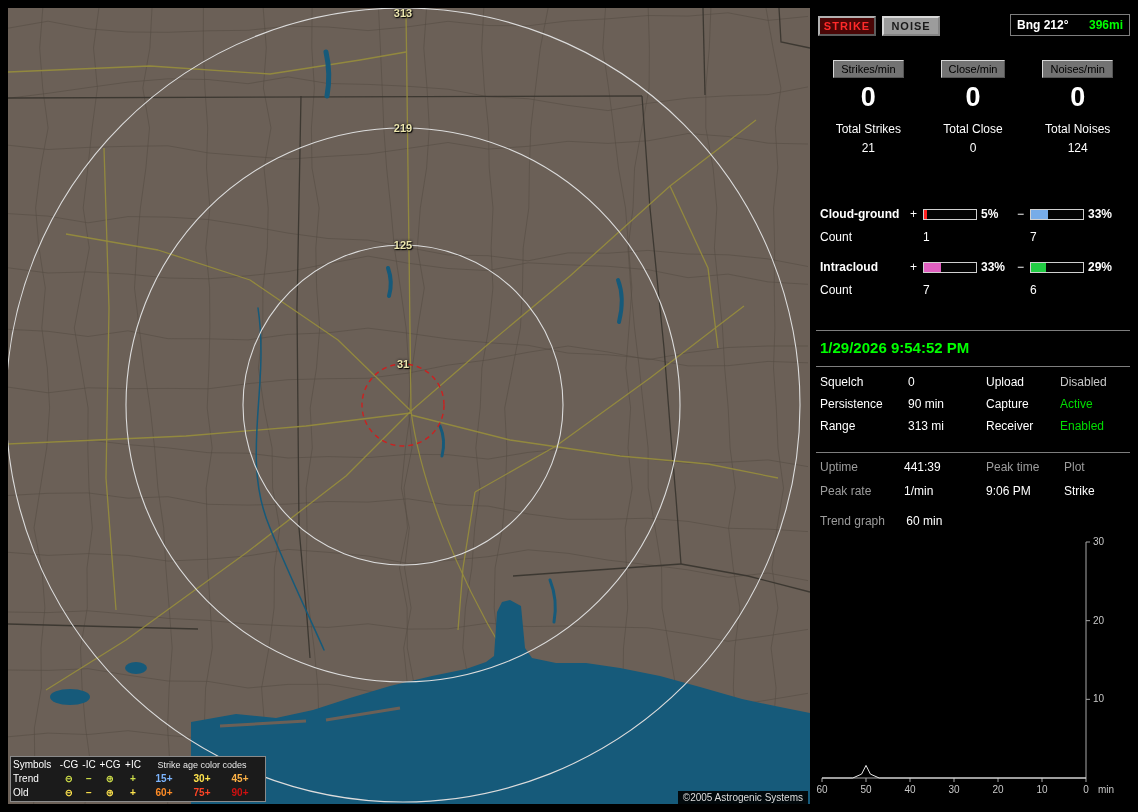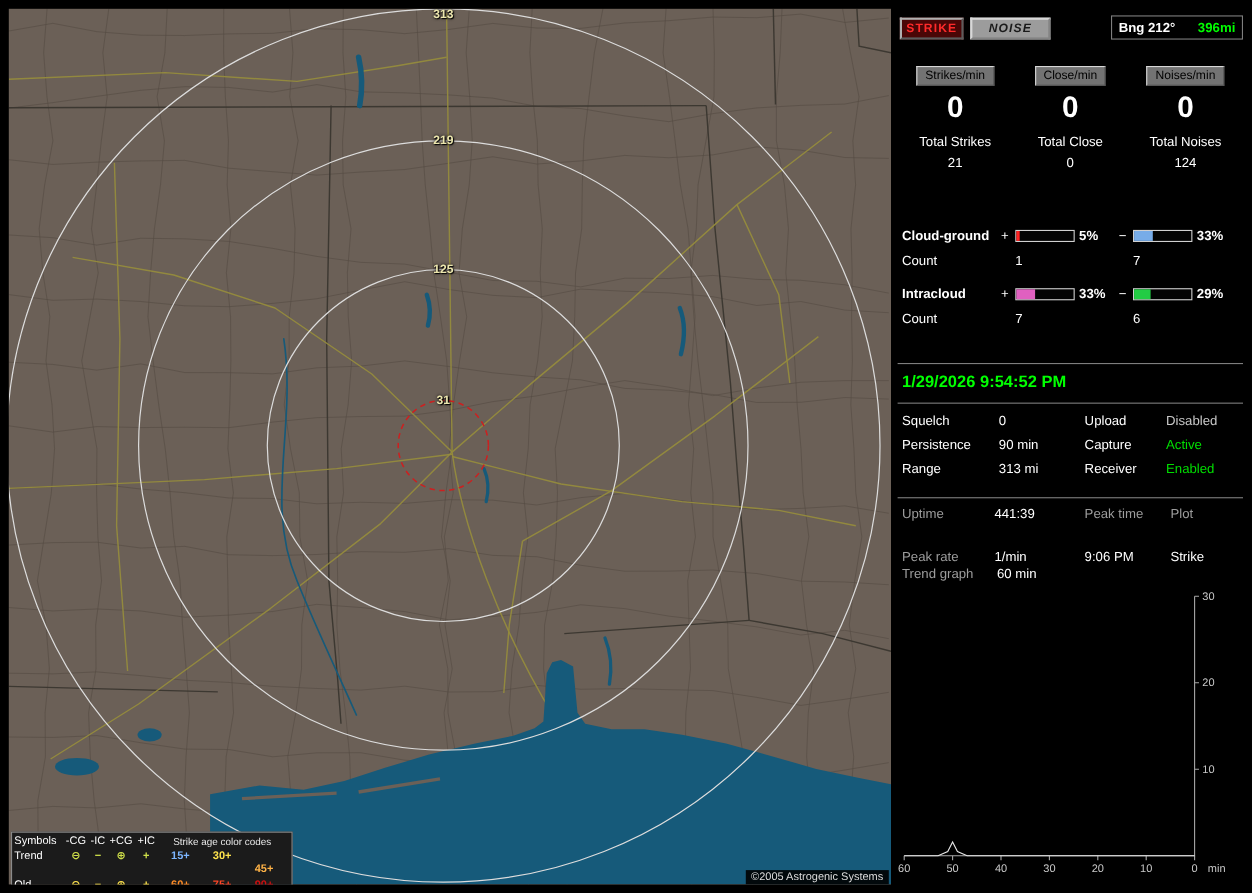--- a/index.html
+++ b/index.html
@@ -33,21 +33,21 @@
              font-size:10px;padding:1px 5px;}
 
   
   #panel{position:absolute;left:816px;top:8px;width:316px;height:796px;background:#000;font-size:12px;}
   .sep{position:absolute;left:0;right:2px;height:1px;background:#7e7e7e;}
 
   .hdr-row{position:absolute;left:0;top:6px;right:2px;height:24px;}
   .push-btn{position:absolute;top:2px;height:20px;font-size:11px;font-weight:bold;letter-spacing:1px;
             display:flex;align-items:center;justify-content:center;box-sizing:border-box;cursor:pointer;}
   #strike-btn{left:2px;width:58px;background:#4a0606;color:#ff2a2a;border:2px outset #b0b0b0;}
-  #noise-btn{left:66px;width:73px;background:#9c9c9c;color:#1a1a1a;border:2px outset #d8d8d8;font-style:italic;}
+  #noise-btn{left:66px;width:58px;background:#9c9c9c;color:#1a1a1a;border:2px outset #d8d8d8;}
   #bng-box{position:absolute;right:0;top:0;width:120px;height:22px;border:1px solid #7e7e7e;background:#000;
            display:flex;align-items:center;justify-content:space-between;padding:0 6px;box-sizing:border-box;
            font-weight:bold;font-size:12px;}
   #bng-box .dist{color:var(--accent-green);}
 
   .counters{position:absolute;left:0;right:2px;top:52px;display:flex;}
   .counter{flex:1;display:flex;flex-direction:column;align-items:center;}
   .counter-chip{background:#737373;color:#000;font-size:11px;padding:2px 7px;
                 border:1px solid;border-color:#d8d8d8 #555 #555 #d8d8d8;cursor:pointer;}
   .counter-value{font-size:27px;font-weight:bold;margin-top:4px;line-height:30px;}
@@ -62,21 +62,21 @@
   .dist-label{font-weight:bold;}
   .pct{font-weight:bold;padding-left:4px;}
   .bar{width:52px;height:9px;border:1px solid #d0d0d0;background:#030303;}
   .bar>div{height:100%;}
 
   #datetime{position:absolute;left:4px;top:331px;font-size:15px;font-weight:bold;color:var(--accent-green);}
 
   .settings-grid{position:absolute;left:4px;right:2px;top:367px;display:grid;
                  grid-template-columns:88px 78px 74px auto;row-gap:8px;font-size:12px;}
   .stats-grid{position:absolute;left:4px;right:2px;top:452px;display:grid;
-              grid-template-columns:84px 82px 78px auto;row-gap:25px;font-size:12px;}
+              grid-template-columns:84px 82px 78px auto;row-gap:10px;font-size:12px;}
   .muted{color:#9c9c9c;}
 
   .trend-row{position:absolute;left:4px;top:506px;font-size:12px;}
   .trend-row .lbl{color:#9c9c9c;}
   .trend-row .val{margin-left:18px;color:#fff;}
 
   #trend-svg{position:absolute;left:0;top:526px;}
   #trend-svg .axis{stroke:#a8a8a8;fill:none;stroke-width:1;}
   #trend-svg .tlab{fill:#c8c8c8;font-size:10px;font-family:"Liberation Sans",sans-serif;}
   #trend-svg .series{stroke:#e8e8e8;stroke-width:1;fill:none;}
@@ -180,21 +180,21 @@
         <span class="c">+IC</span>
         <span class="age-header">Strike age color codes</span>
 
         <span>Trend</span>
         <span class="c legend-sym" style="color: rgb(207, 224, 74);">⊖</span>
         <span class="c legend-sym" style="color: rgb(207, 224, 74);">−</span>
         <span class="c legend-sym" style="color: rgb(207, 224, 74);">⊕</span>
         <span class="c legend-sym" style="color: rgb(207, 224, 74);">+</span>
         <span class="legend-age" style="color: rgb(125, 182, 255);">15+</span>
         <span class="legend-age" style="color: rgb(255, 228, 77);">30+</span>
-        <span class="legend-age" style="color: rgb(255, 179, 71); margin-top: 12px;">45+</span>
+        <span class="legend-age" style="color: rgb(255, 179, 71);">45+</span>
 
         <span>Old</span>
         <span class="c legend-sym" style="color: rgb(255, 228, 77);">⊖</span>
         <span class="c legend-sym" style="color: rgb(255, 228, 77);">−</span>
         <span class="c legend-sym" style="color: rgb(255, 228, 77);">⊕</span>
         <span class="c legend-sym" style="color: rgb(255, 228, 77);">+</span>
         <span class="legend-age" style="color: rgb(255, 140, 38);">60+</span>
         <span class="legend-age" style="color: rgb(255, 69, 38);">75+</span>
         <span class="legend-age" style="color: rgb(208, 16, 16);">90+</span>
       </div>

